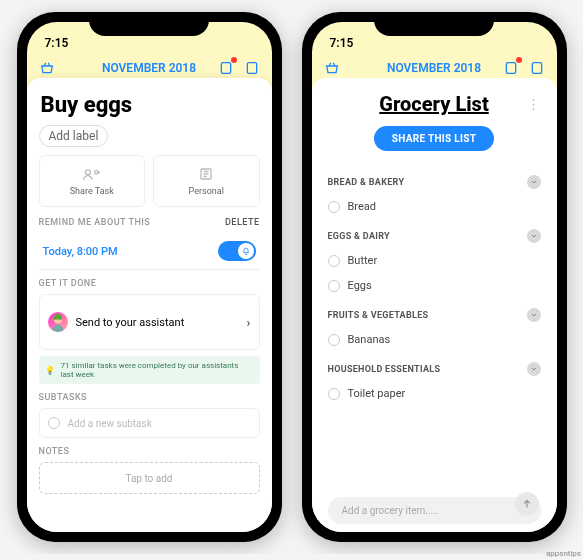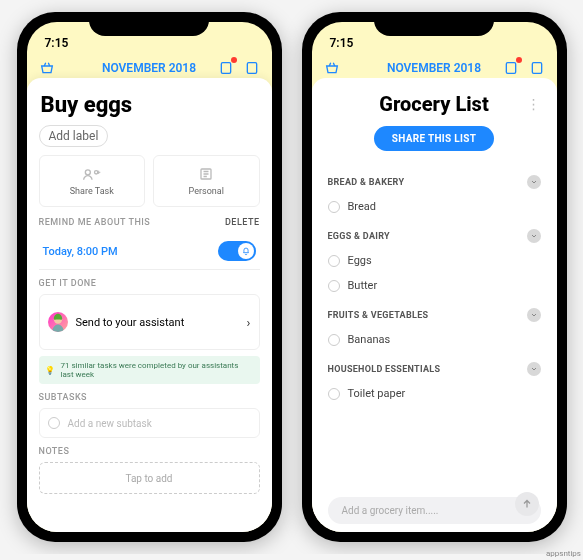--- a/index.html
+++ b/index.html
@@ -77,21 +77,21 @@
   }
   .radio { width:12px; height:12px; border:1.5px solid #ccc; border-radius:50%; flex-shrink:0; }
   .notes-box {
     border:1px dashed #ccc; border-radius:6px; height:32px; display:flex; align-items:center;
     justify-content:center; font-size:10px; color:#aaa; margin-top:4px;
   }
 
   
   .sheet2 { position:absolute; top:56px; left:0; right:0; bottom:0; background:#fff; border-radius:14px 14px 0 0; padding:14px 16px 8px; display:flex; flex-direction:column; }
   .list-header { display:flex; align-items:center; justify-content:center; position:relative; margin-bottom:10px; }
-  .list-title { font-size:20px; font-weight:800; }
+  .list-title { font-size:20px; font-weight:800;text-decoration:underline; }
   .more { position:absolute; right:0; color:#bbb; font-size:14px; }
   .share-btn {
     align-self:center; background:#1e88ff; color:#fff; font-size:10px; font-weight:700;
     padding:7px 18px; border-radius:16px; margin-bottom:14px; letter-spacing:.3px;
   }
   .cat { display:flex; align-items:center; justify-content:space-between; font-size:9px; font-weight:700; color:#555; letter-spacing:.3px; margin:10px 0 5px; }
   .cat .collapse { width:14px; height:14px; border-radius:50%; background:#d8d8d8; display:flex; align-items:center; justify-content:center; }
   .cat .collapse svg{width:8px;height:8px;}
   .item { display:flex; align-items:center; gap:8px; padding:6px 0; font-size:11px; color:#444; }
   .add-bar {
@@ -255,25 +255,25 @@
           <div class="cat">
             <span>EGGS &amp; DAIRY</span>
             <span class="collapse">
               <svg viewBox="0 0 24 24" fill="none" stroke="#888" stroke-width="3">
                 <path d="M6 9l6 6 6-6"></path>
               </svg>
             </span>
           </div>
           <div class="item">
             <span class="radio"></span>
+            <span>Butter</span>
+          </div>
+          <div class="item">
+            <span class="radio"></span>
             <span>Eggs</span>
-          </div>
-          <div class="item">
-            <span class="radio"></span>
-            <span>Butter</span>
           </div>
           <div class="cat">
             <span>FRUITS &amp; VEGETABLES</span>
             <span class="collapse">
               <svg viewBox="0 0 24 24" fill="none" stroke="#888" stroke-width="3">
                 <path d="M6 9l6 6 6-6"></path>
               </svg>
             </span>
           </div>
           <div class="item">

